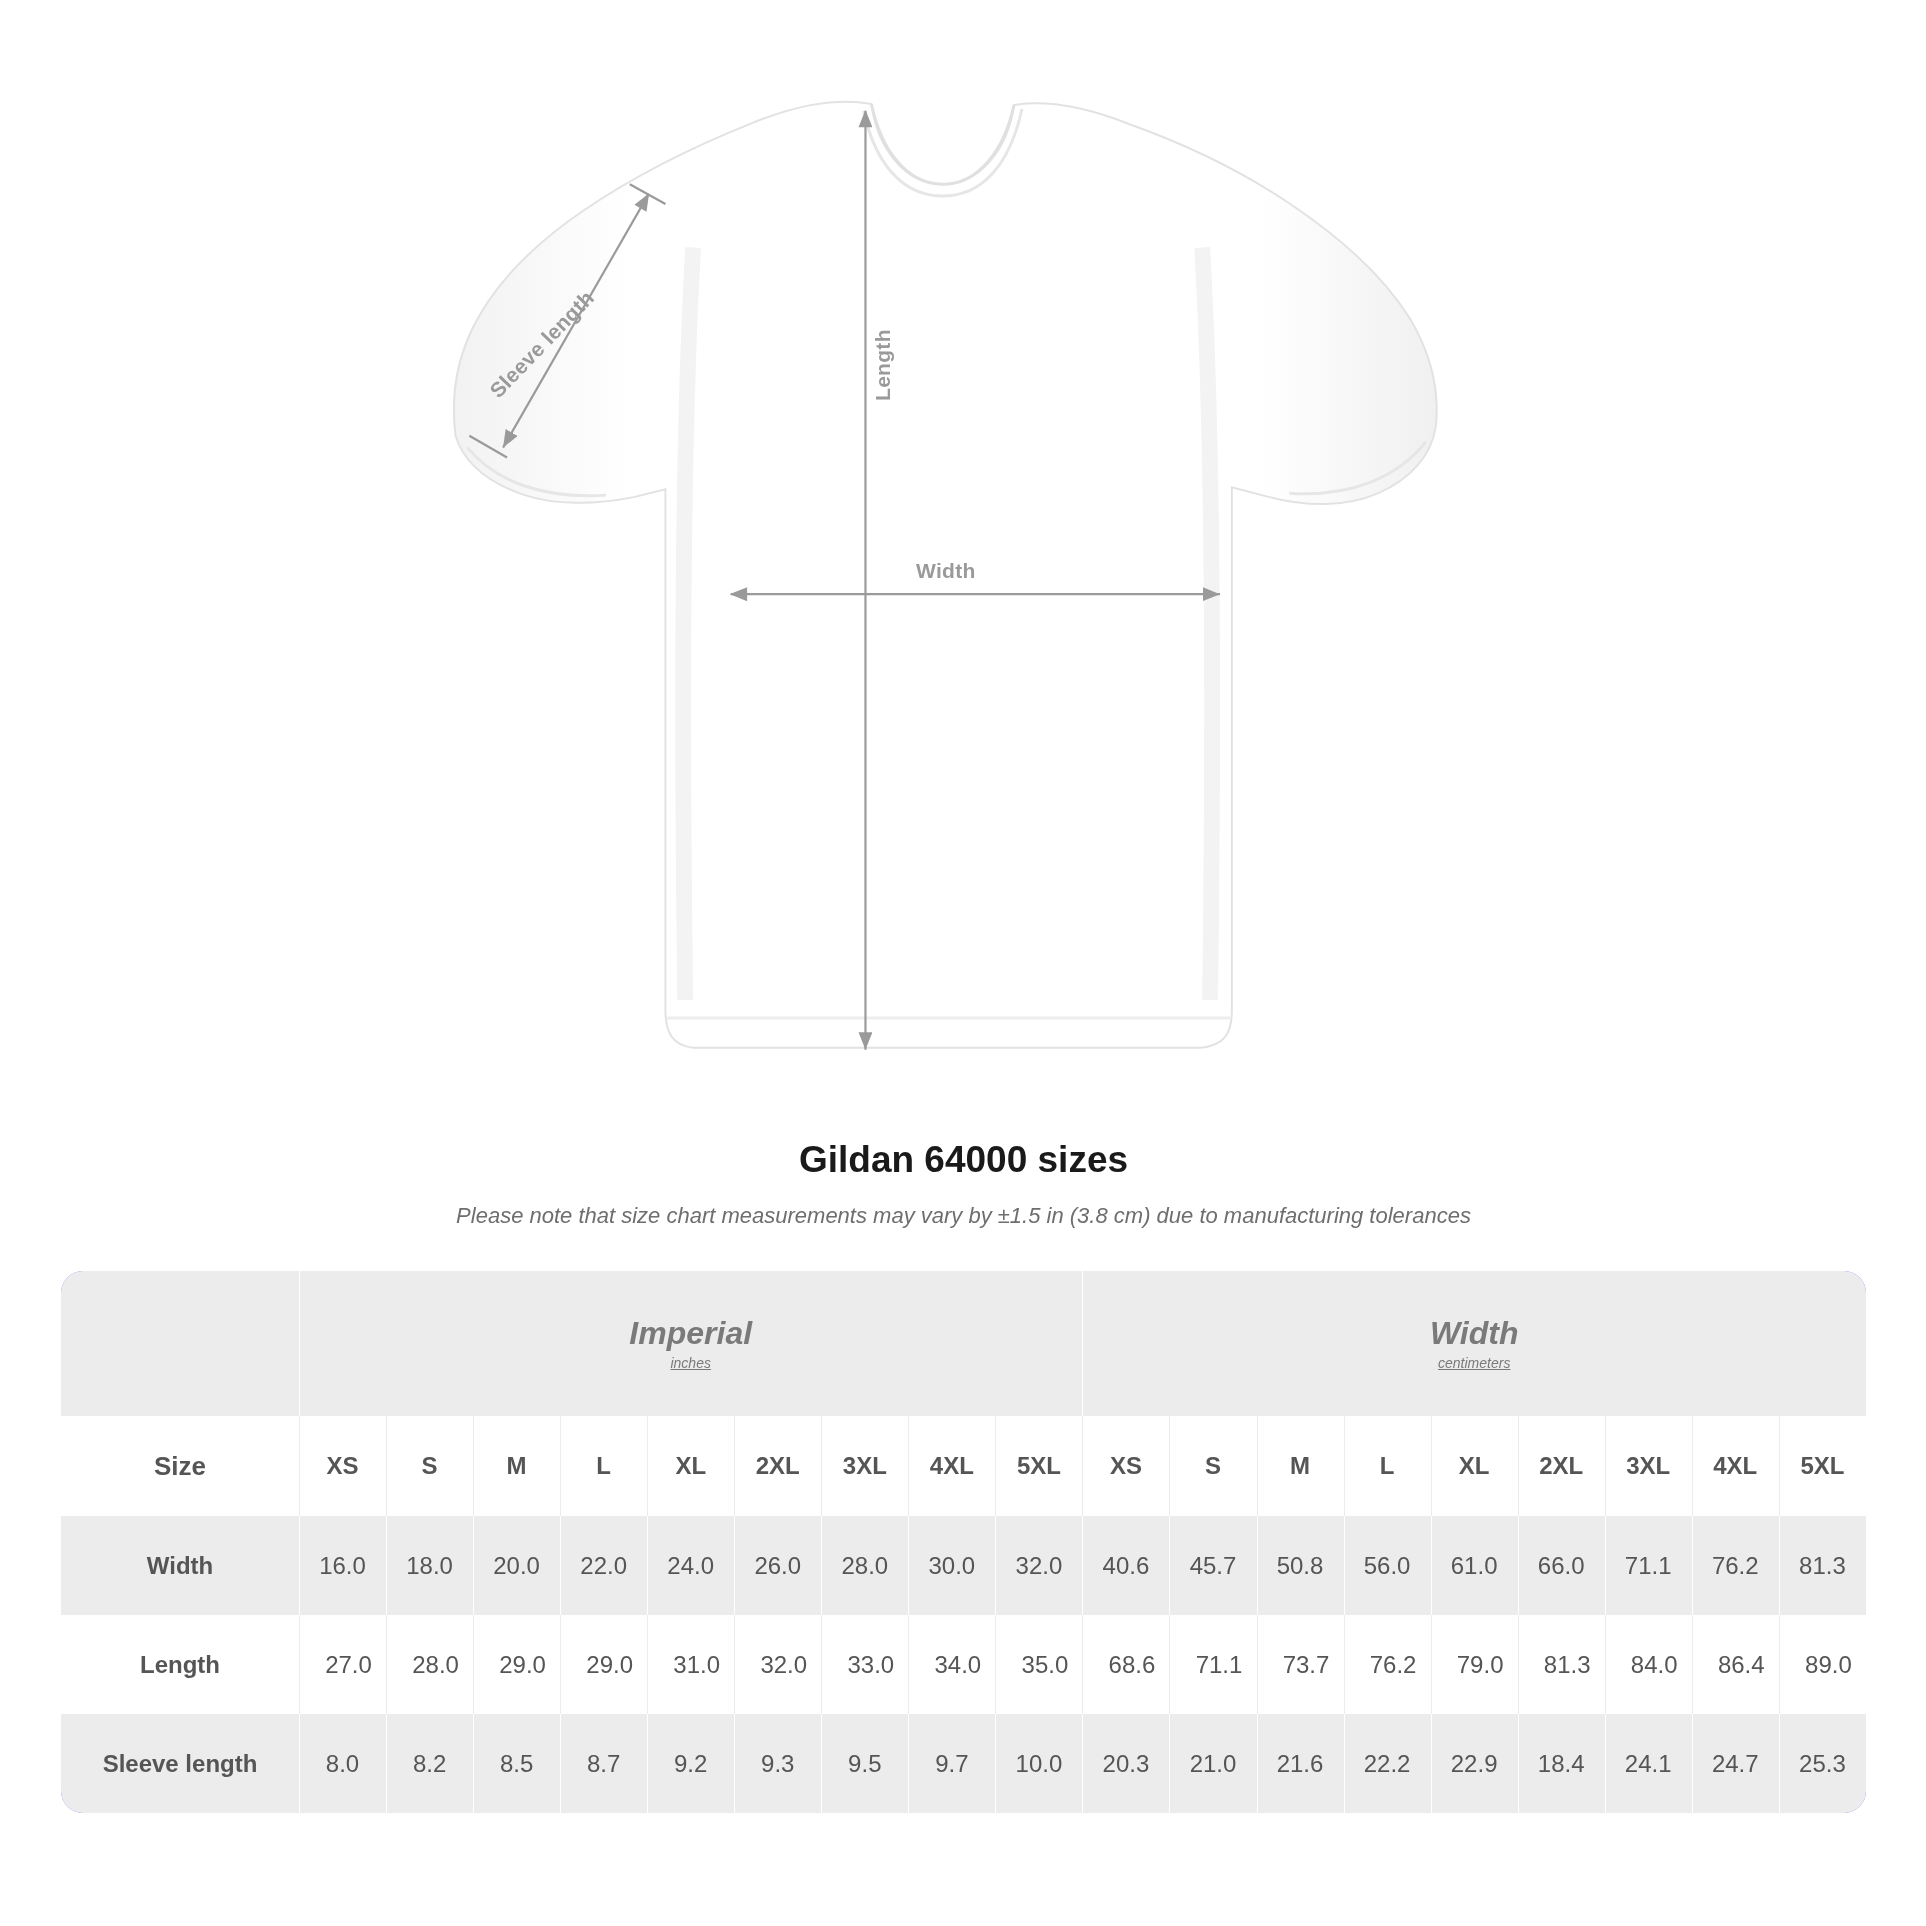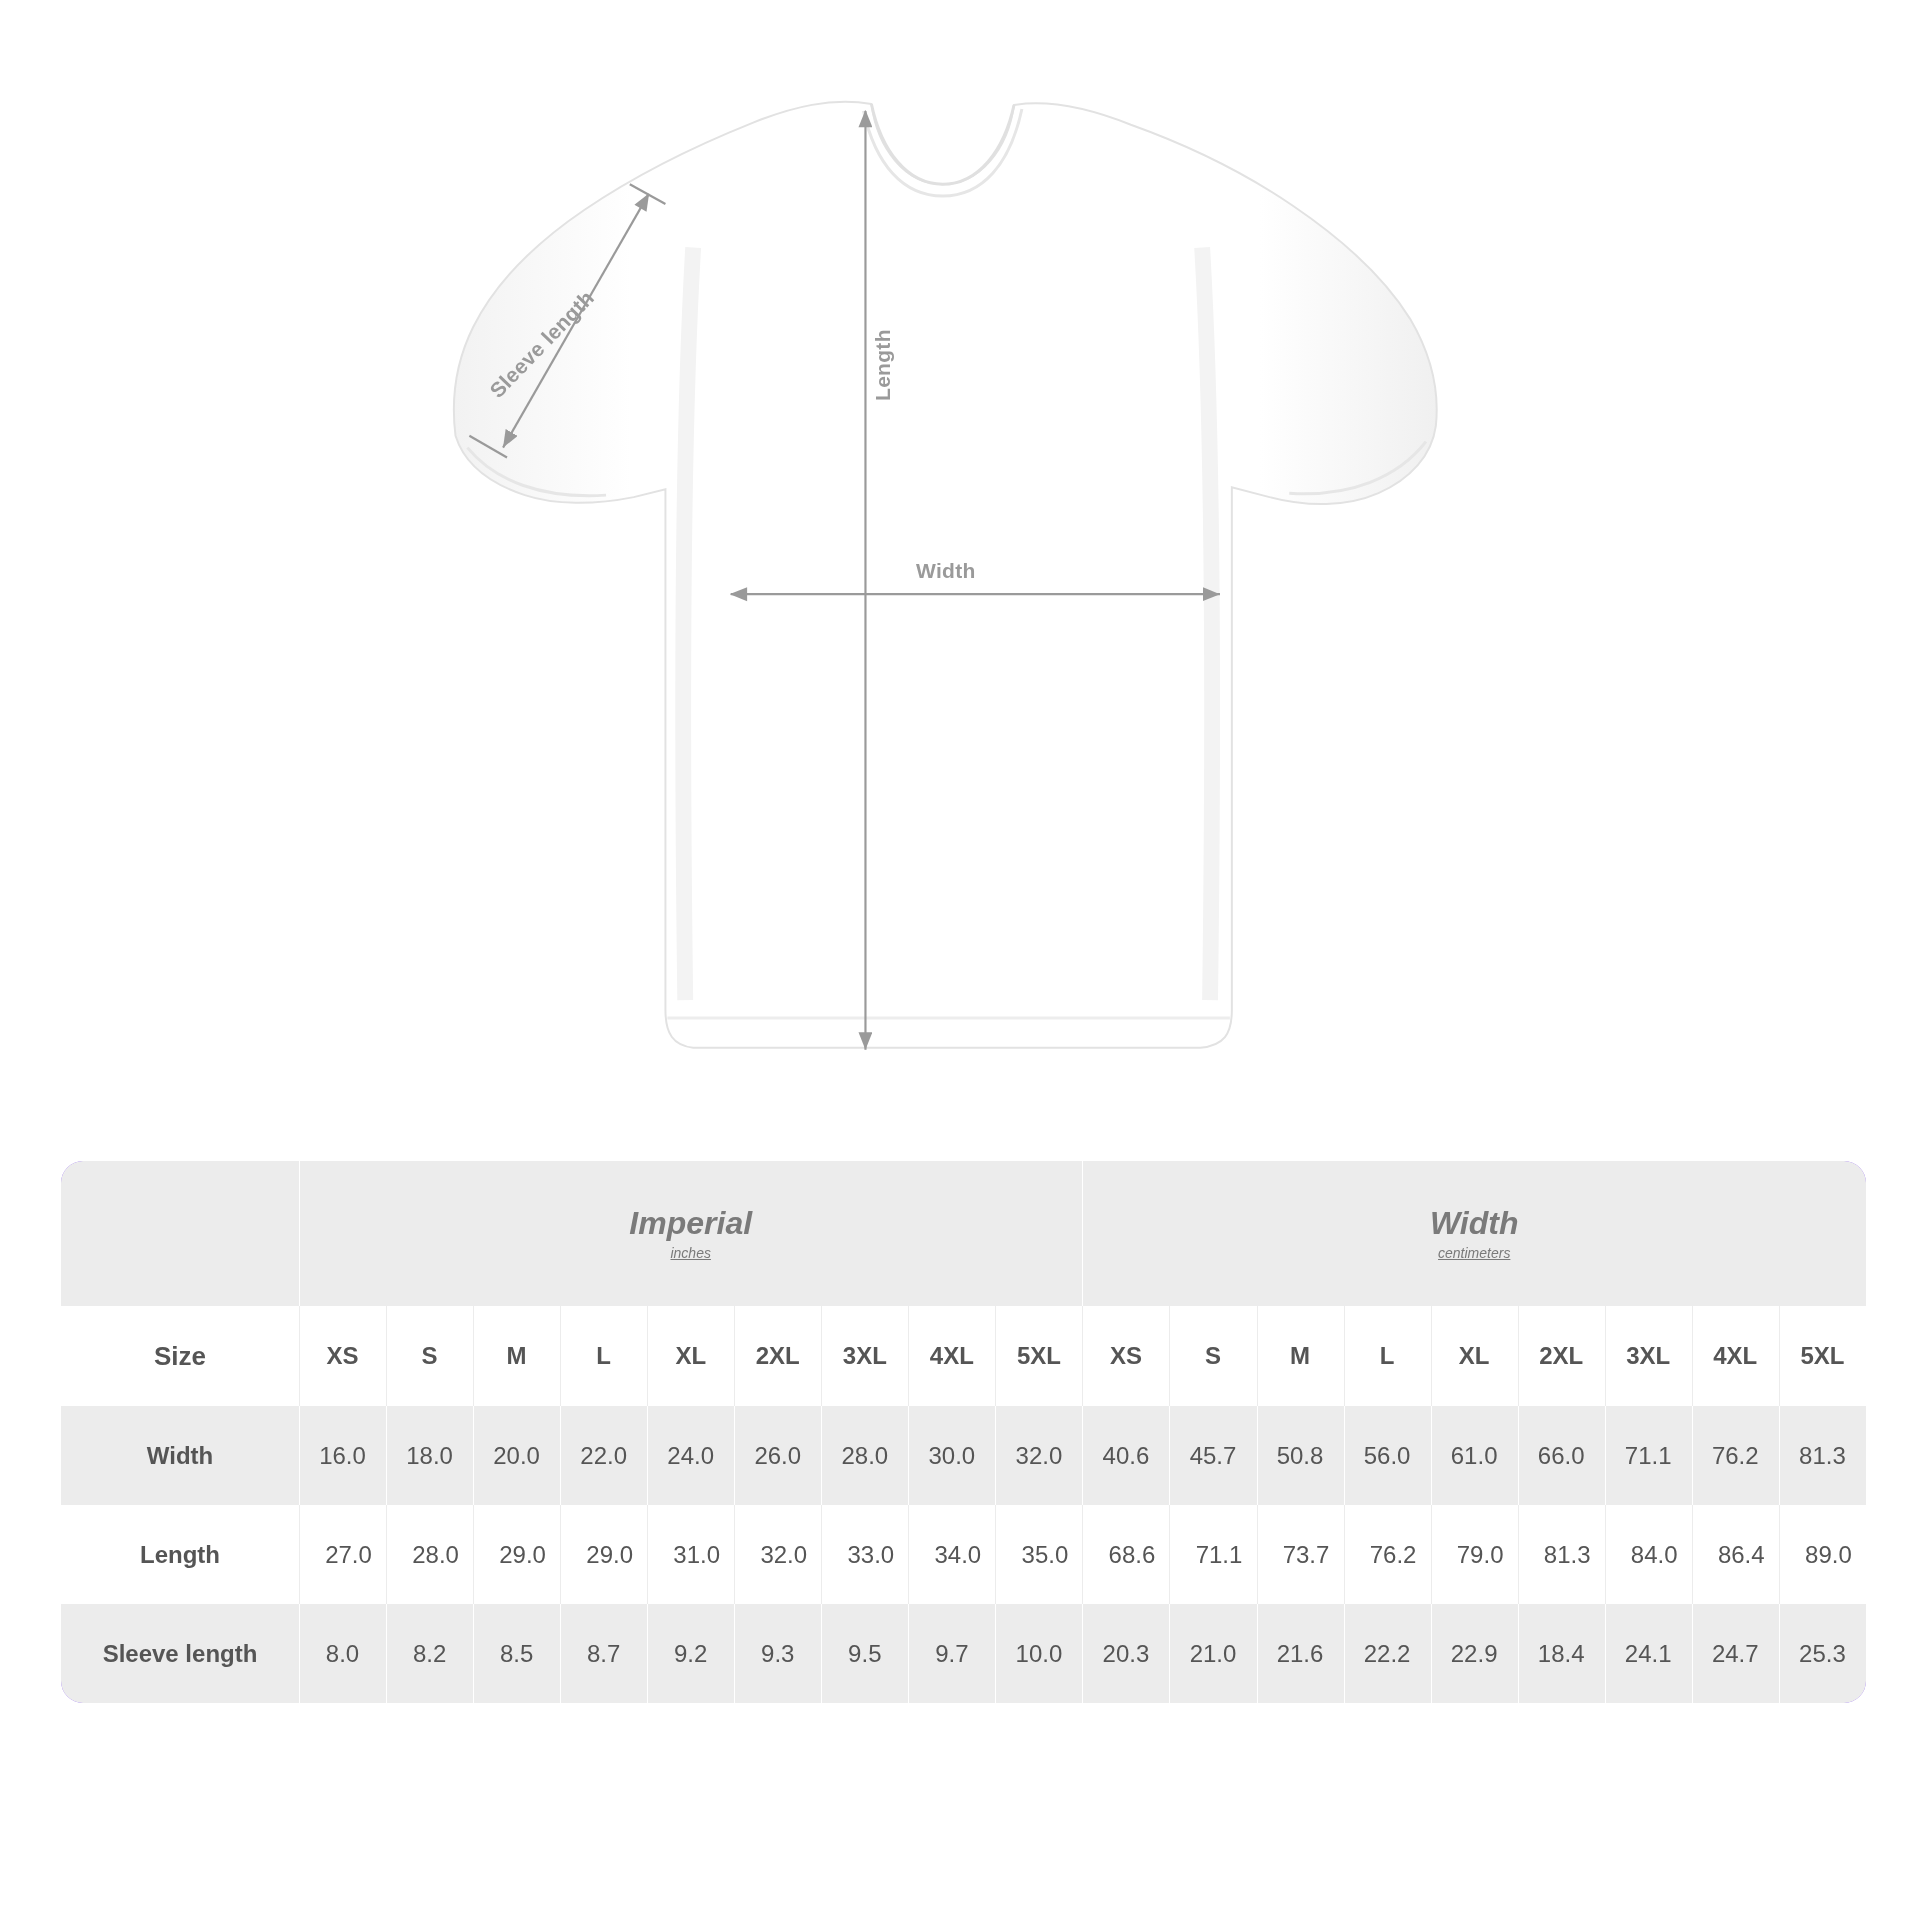--- a/index.html
+++ b/index.html
@@ -204,20 +204,22 @@
       <line x1="474" y1="440" x2="512" y2="462" stroke="#9a9a9a" stroke-width="2.2"></line>
     </g>
   </svg>
 
   <div class="dim-label label-width">Width</div>
   <div class="dim-label label-length">Length</div>
   <div class="dim-label label-sleeve">Sleeve length</div>
 </div>
 
 <div class="title-block">
+  <h1 class="chart-title">Gildan 64000 sizes</h1>
+  <p class="chart-note">Please note that size chart measurements may vary by ±1.5 in (3.8 cm) due to manufacturing tolerances</p>
 </div>
 
 <div class="table-wrap">
   <table class="size-table">
     <colgroup>
       <col style="width:238px">
       <col span="18">
     </colgroup>
     <tbody>
       <tr class="unit-row">

